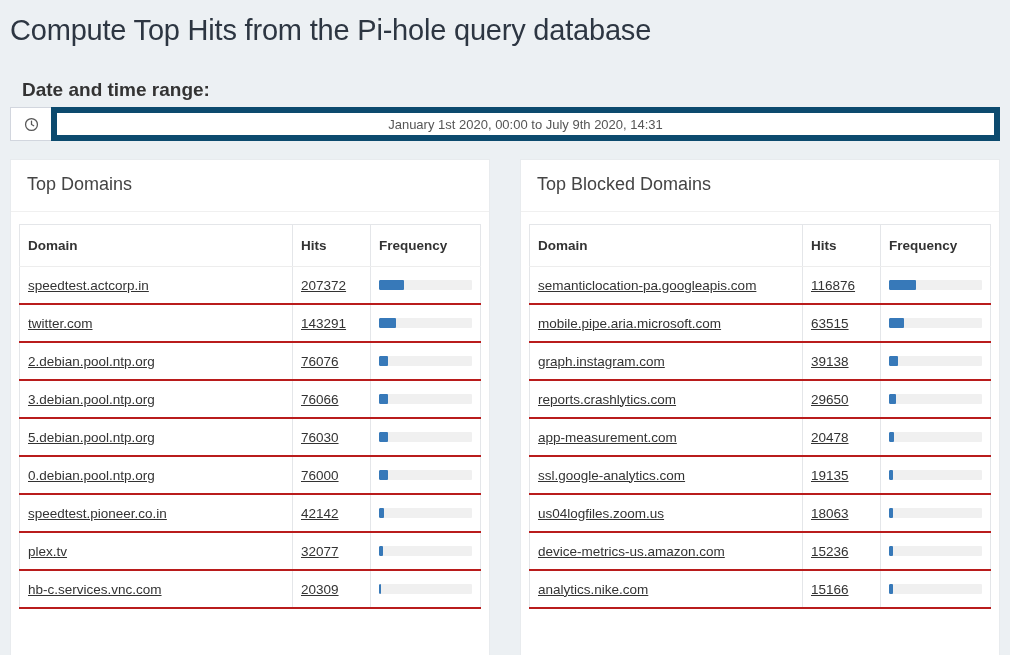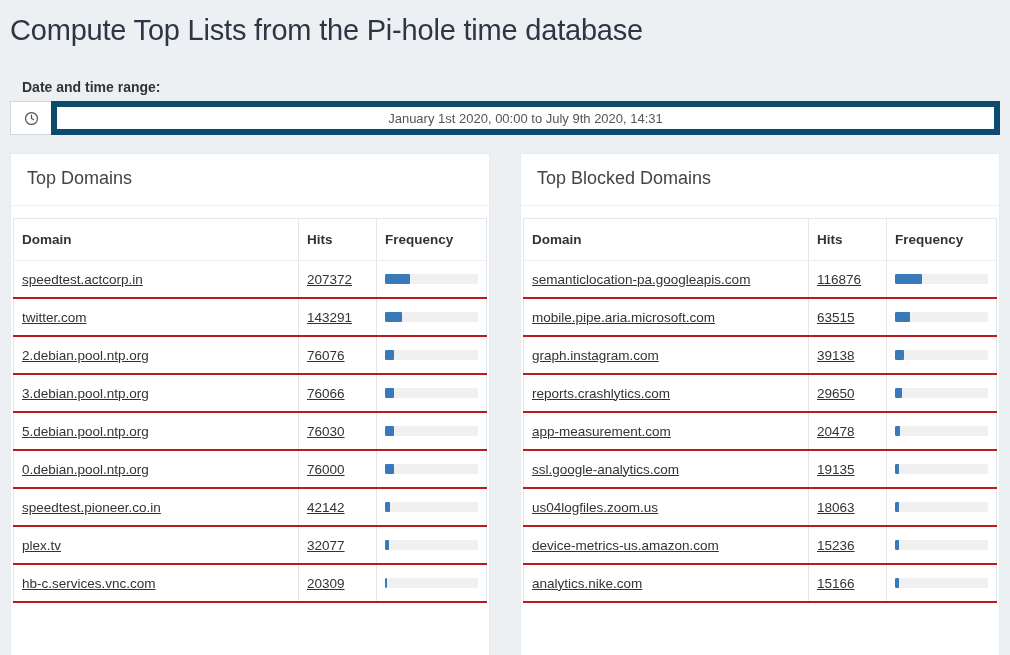--- a/index.html
+++ b/index.html
@@ -12,21 +12,21 @@
   .content { padding: 0 10px; }
   h1.page-title {
     margin-top: 14px;
     font-size: 29px;
     font-weight: 400;
     color: #2d3642;
     letter-spacing: -0.2px;
   }
   .range-label {
     margin-top: 32px;
-    font-size: 14px;
+    font-size: 19px;
     font-weight: bold;
     color: #333;
     padding-left: 12px;
   }
   .input-group {
     margin-top: 6px;
     display: flex;
     height: 34px;
     width: 100%;
   }
@@ -62,21 +62,21 @@
   }
   .panel-header {
     padding: 14px 16px 16px 16px;
     border-bottom: 1px solid #f0f0f0;
   }
   .panel-title {
     font-size: 18px;
     font-weight: 400;
     color: #444;
   }
-  .panel-body { padding: 12px 2px; }
+  .panel-body { padding: 12px 8px; }
   table.top-table {
     width: 100%;
     border-collapse: collapse;
     border: 1px solid #e4e6e9;
     font-size: 13.5px;
   }
   .top-table th {
     text-align: left;
     font-weight: bold;
     color: #333;
@@ -104,21 +104,21 @@
   .bar-fill {
     height: 100%;
     border-radius: 1px;
   }
 </style>
 </head>
 <body>
 
 <div class="content">
 
-  <h1 class="page-title">Compute Top Lists from the Pi-hole time database</h1>
+  <h1 class="page-title">Compute Top Hits from the Pi-hole query database</h1>
 
   <div class="range-label">Date and time range:</div>
 
   <div class="input-group">
     <div class="input-addon">
       <svg width="15" height="15" viewBox="0 0 24 24" fill="none" stroke="#555" stroke-width="2" stroke-linecap="round">
         <circle cx="12" cy="12" r="9.5"></circle>
         <path d="M12 6.5 V12 L15.5 14"></path>
       </svg>
     </div>

